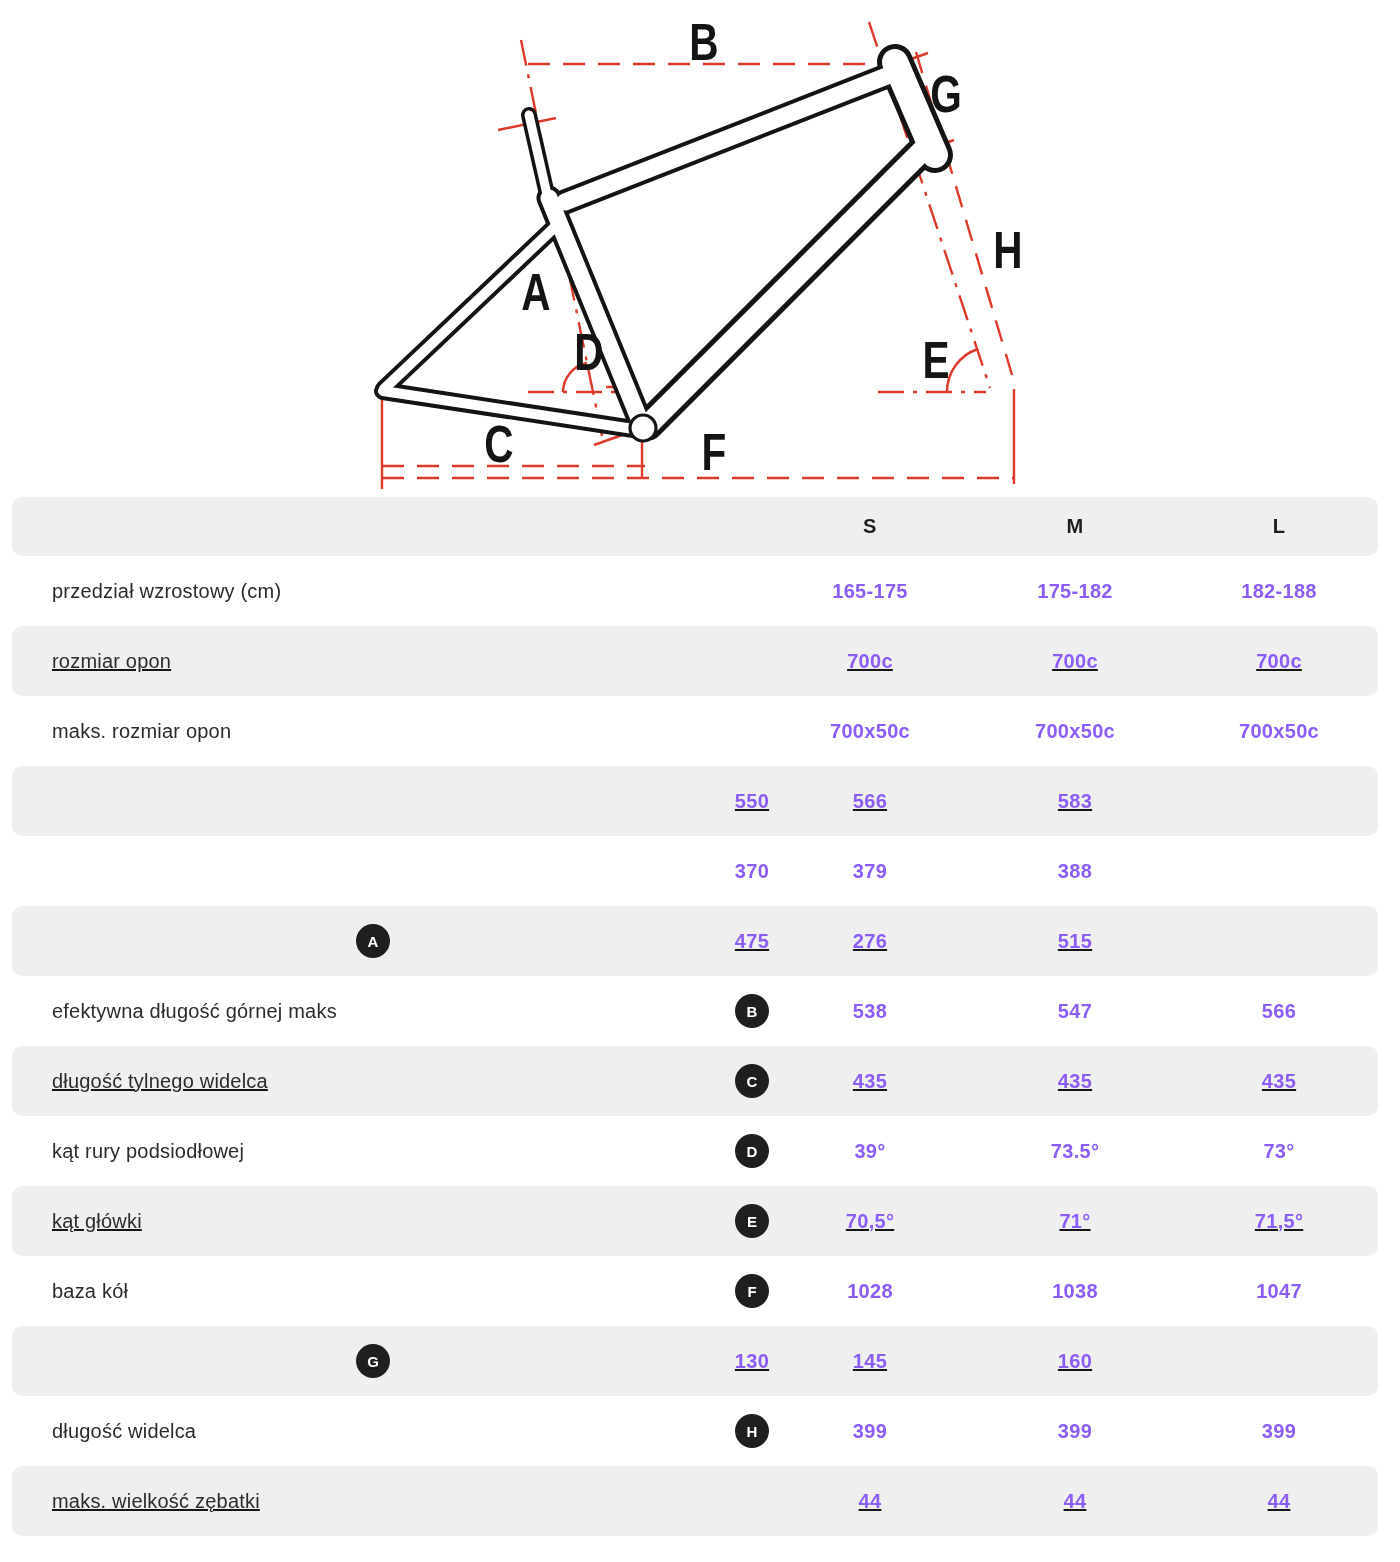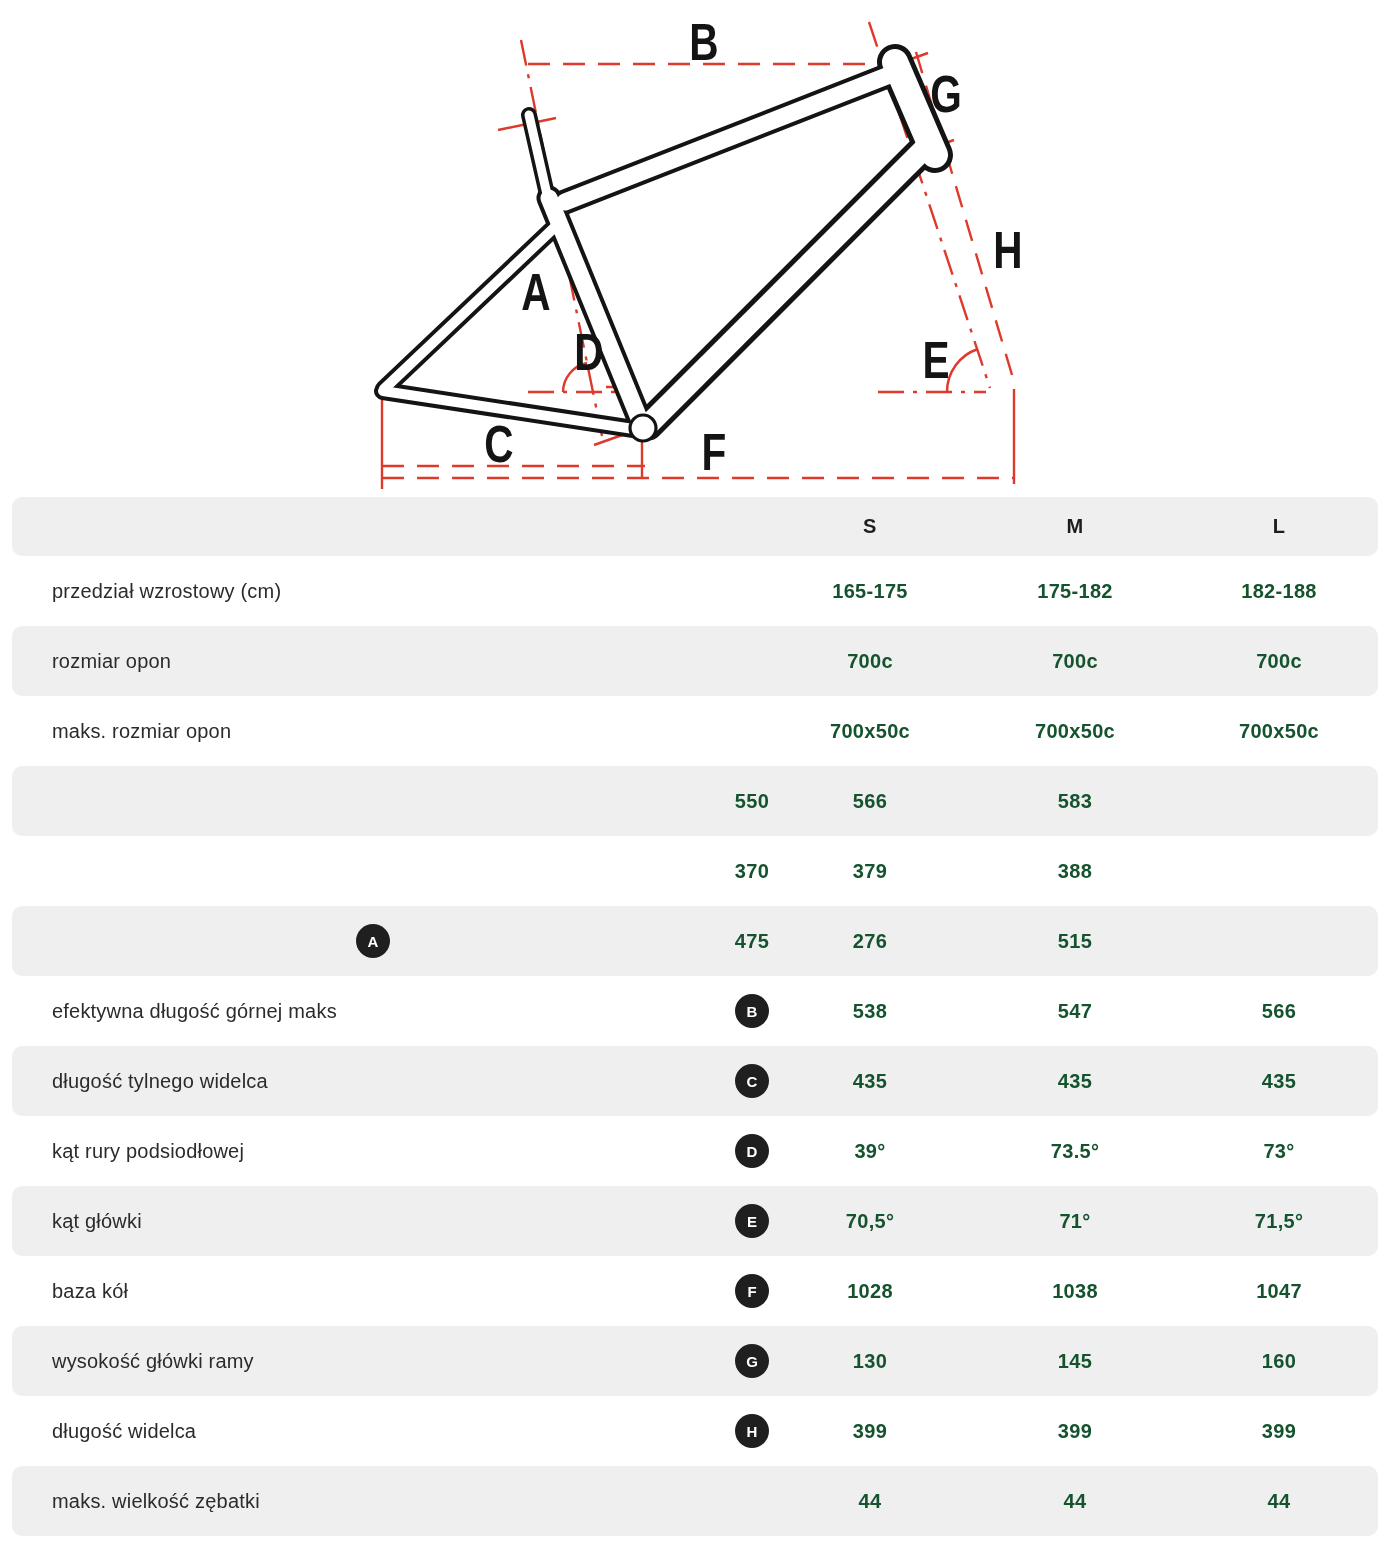--- a/index.html
+++ b/index.html
@@ -31,41 +31,41 @@
     width:1366px;
   }
   .geo-row{
     display:grid;
     grid-template-columns:1fr 36px 200px 210px 198px;
     align-items:center;
     height:70px;
     border-radius:10px;
   }
   .geo-row.header{height:59px;background:var(--shade);}
-  .geo-row.shaded{background:var(--shade);}
+  .geo-row.shaded{background:var(--shade);text-decoration:underline;}
   .cell-label{
     padding-left:40px;
     font-size:20px;
     color:var(--label);
     letter-spacing:.2px;
     text-align:left;
   }
   .cell-badge{display:flex;align-items:center;justify-content:center;}
   .badge{
     width:34px;height:34px;border-radius:50%;
     background:var(--badge);
     color:#ffffff;
     font-size:15px;font-weight:700;
     display:flex;align-items:center;justify-content:center;
   }
   .cell-val{
     text-align:center;
     font-size:20px;
     font-weight:700;
-    color:#14532d;
+    color:#8b5cf6;
     letter-spacing:.3px;
   }
   .cell-head{
     text-align:center;
     font-size:20px;
     font-weight:700;
     color:#1d1d1d;
     letter-spacing:.5px;
   }
 </style>
@@ -230,21 +230,20 @@
       <div class="geo-row">
     <div class="cell-label">baza kół</div>
     <div class="cell-badge">
           <span class="badge">F</span>
         </div>
     <div class="cell-val">1028</div>
     <div class="cell-val">1038</div>
     <div class="cell-val">1047</div>
   </div>
       <div class="geo-row shaded">
-    <div class="cell-label">wysokość główki ramy</div>
     <div class="cell-badge">
           <span class="badge">G</span>
         </div>
     <div class="cell-val">130</div>
     <div class="cell-val">145</div>
     <div class="cell-val">160</div>
   </div>
       <div class="geo-row">
     <div class="cell-label">długość widelca</div>
     <div class="cell-badge">

